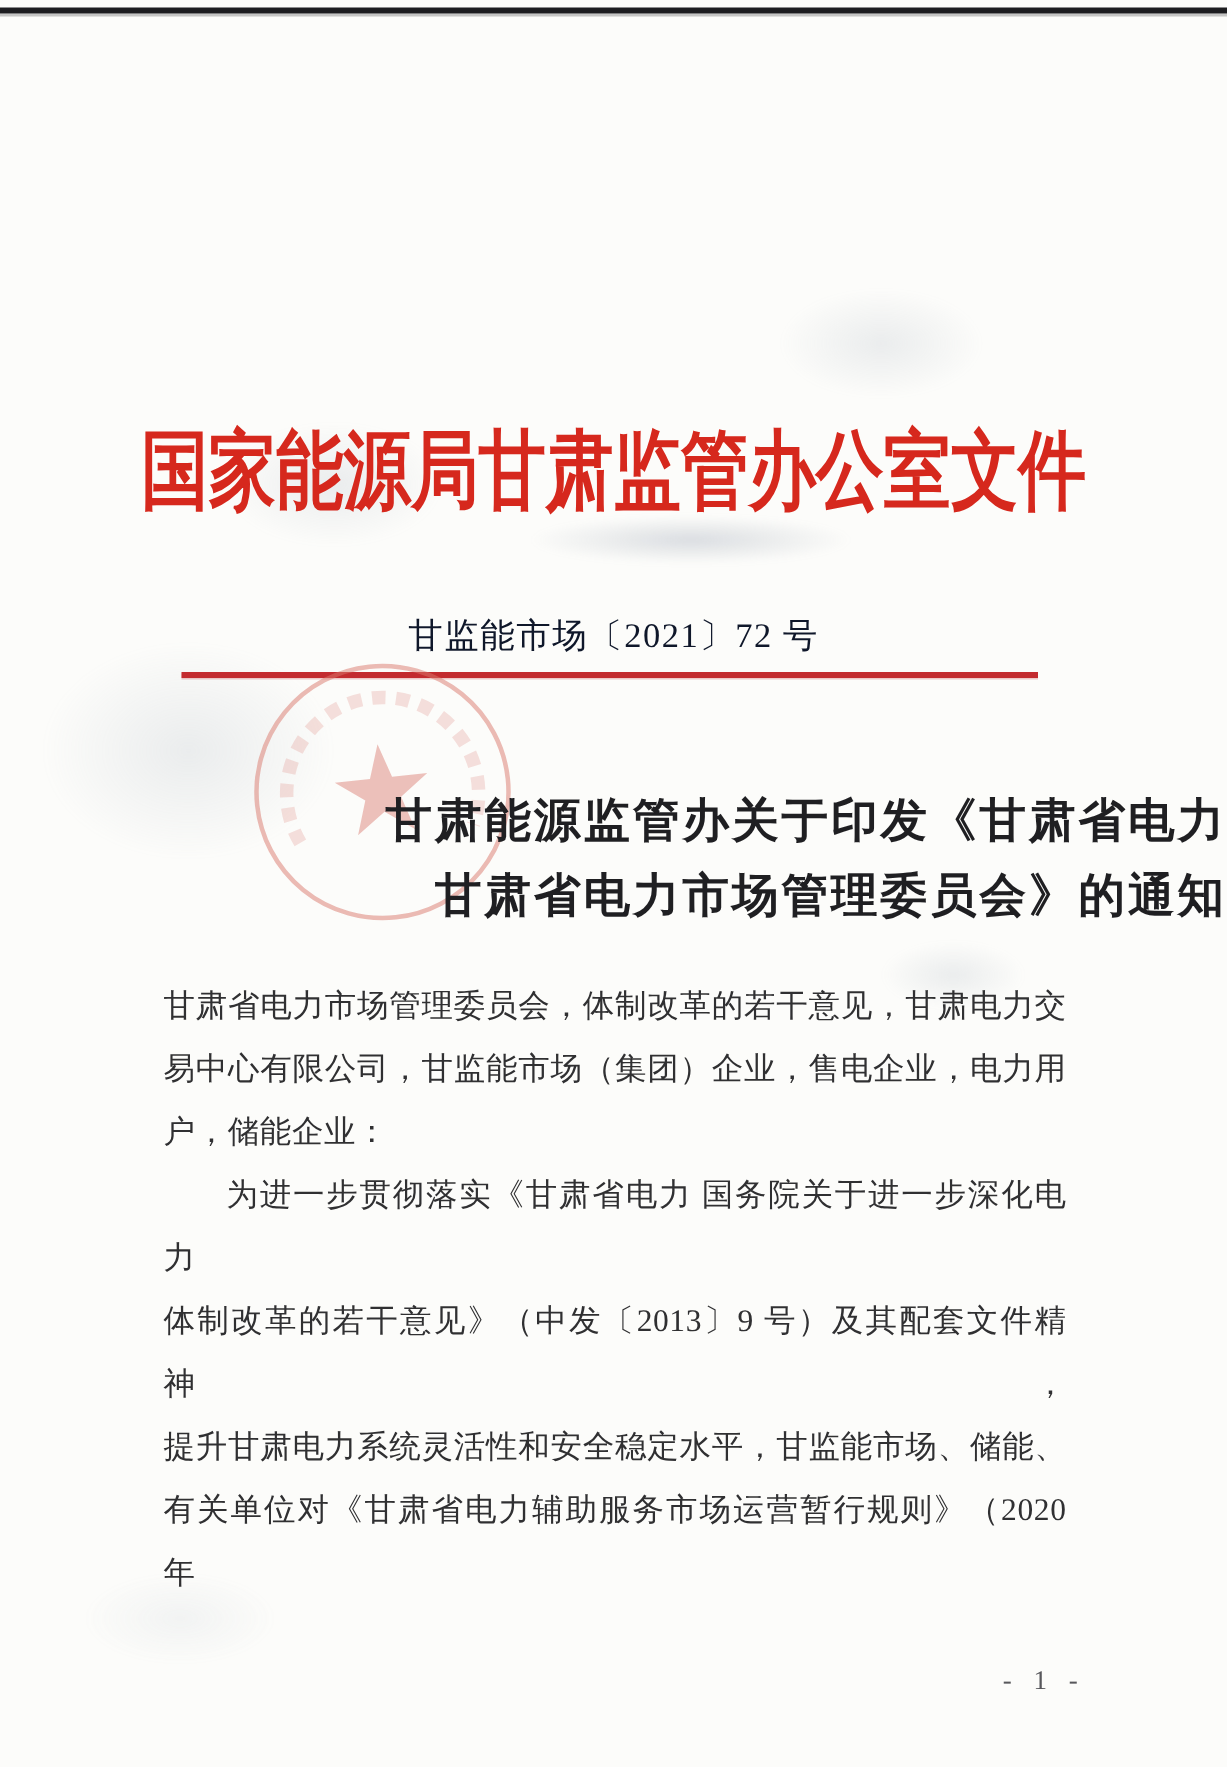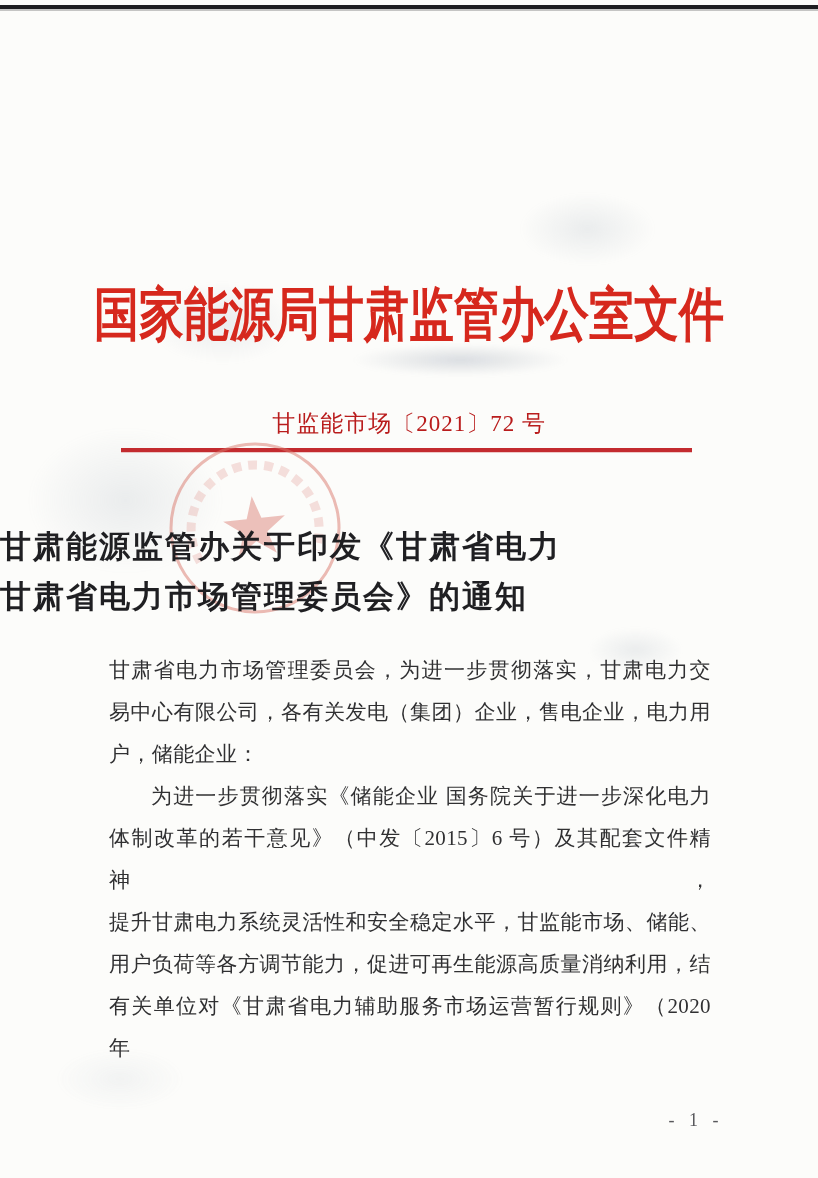--- a/index.html
+++ b/index.html
@@ -51,39 +51,39 @@
     letter-spacing:0px;
     transform:scaleY(1.28);
     transform-origin:center top;
     white-space:nowrap;
   }
   
   .doc-number{
     position:absolute;top:408px;left:0;right:0;
     text-align:center;
     font-size:23px;
-    color:#b91c1c;
+    color:#0f172a;
     letter-spacing:1px;
   }
   
   .red-rule{
     position:absolute;top:448px;left:121px;width:571px;height:4px;
     background:var(--rule-red);
     box-shadow:0 1px 0 rgba(195,43,47,.25);
   }
   
   .seal{
     position:absolute;left:165px;top:438px;width:180px;height:180px;
     transform:rotate(-6deg);
     pointer-events:none;
   }
   
   .notice-title{
     position:absolute;top:522px;left:0;right:0;
-    text-align:left;
+    text-align:right;
     font-size:31px;font-weight:bold;
     color:#1f1f22;
     line-height:50px;
     letter-spacing:2px;
   }
   
   .body-text{
     position:absolute;top:649px;left:109px;width:602px;
     font-size:21px;
     line-height:42px;
@@ -129,25 +129,24 @@
     <path d="M90,58 L97.4,80.5 L121,80.5 L102,94.5 L109.2,117 L90,103.2
              L70.8,117 L78,94.5 L59,80.5 L82.6,80.5 Z" fill="#d9776c" opacity="0.45"></path>
   </svg>
 
   <div class="notice-title">
     <div>甘肃能源监管办关于印发《甘肃省电力</div>
     <div>甘肃省电力市场管理委员会》的通知</div>
   </div>
 
   <div class="body-text">
-    <div class="line just">甘肃省电力市场管理委员会，为进一步贯彻落实，甘肃电力交</div>
-    <div class="line just">易中心有限公司，各有关发电（集团）企业，售电企业，电力用</div>
+    <div class="line just">甘肃省电力市场管理委员会，体制改革的若干意见，甘肃电力交</div>
+    <div class="line just">易中心有限公司，甘监能市场（集团）企业，售电企业，电力用</div>
     <div class="line short">户，储能企业：</div>
-    <div class="line just indent">为进一步贯彻落实《储能企业 国务院关于进一步深化电力</div>
-    <div class="line just">体制改革的若干意见》（中发〔2015〕6 号）及其配套文件精神，</div>
+    <div class="line just indent">为进一步贯彻落实《甘肃省电力 国务院关于进一步深化电力</div>
+    <div class="line just">体制改革的若干意见》（中发〔2013〕9 号）及其配套文件精神，</div>
     <div class="line just">提升甘肃电力系统灵活性和安全稳定水平，甘监能市场、储能、</div>
-    <div class="line just">用户负荷等各方调节能力，促进可再生能源高质量消纳利用，结</div>
     <div class="line just">有关单位对《甘肃省电力辅助服务市场运营暂行规则》（2020 年</div>
   </div>
 
   <div class="page-number">- 1 -</div>
 
 </div>
 
 </body></html>

